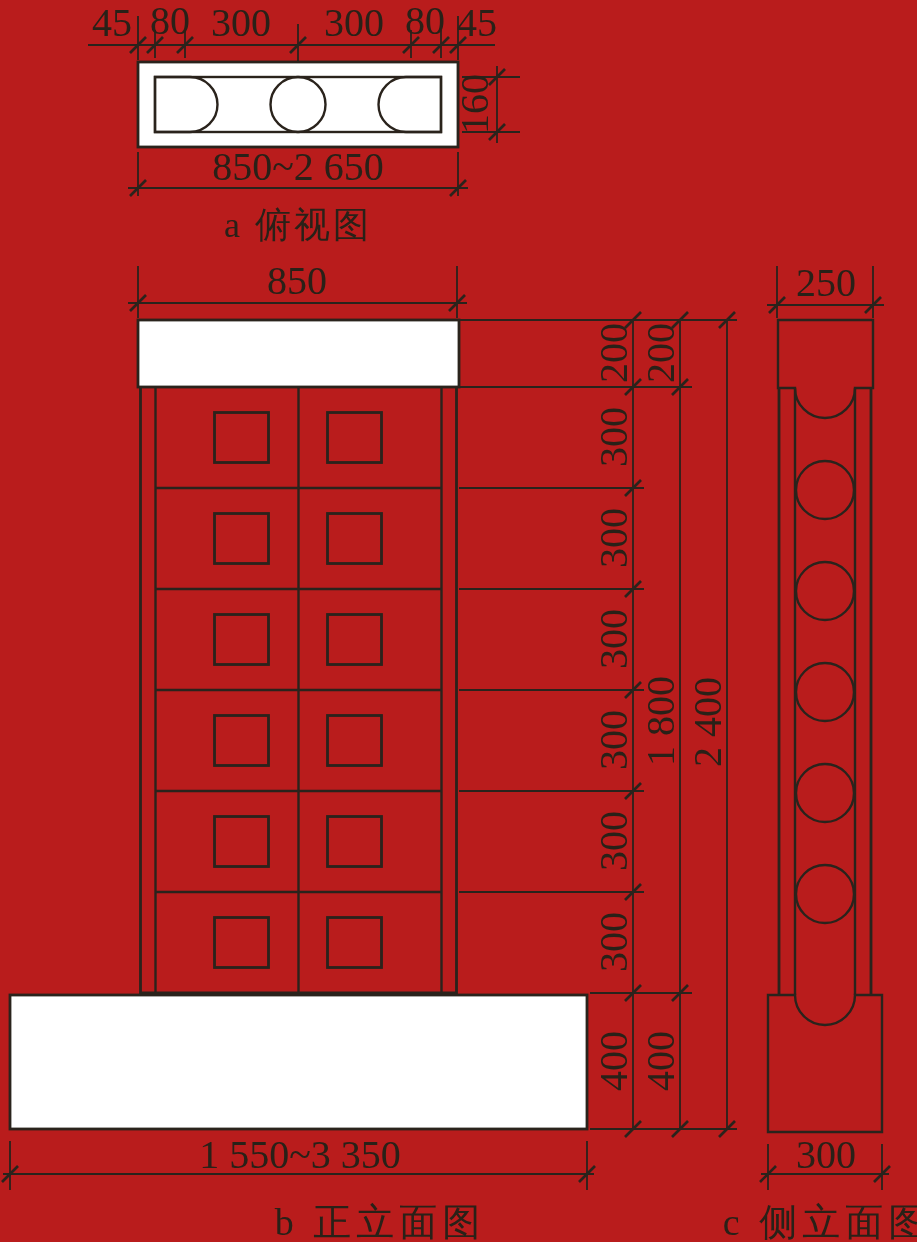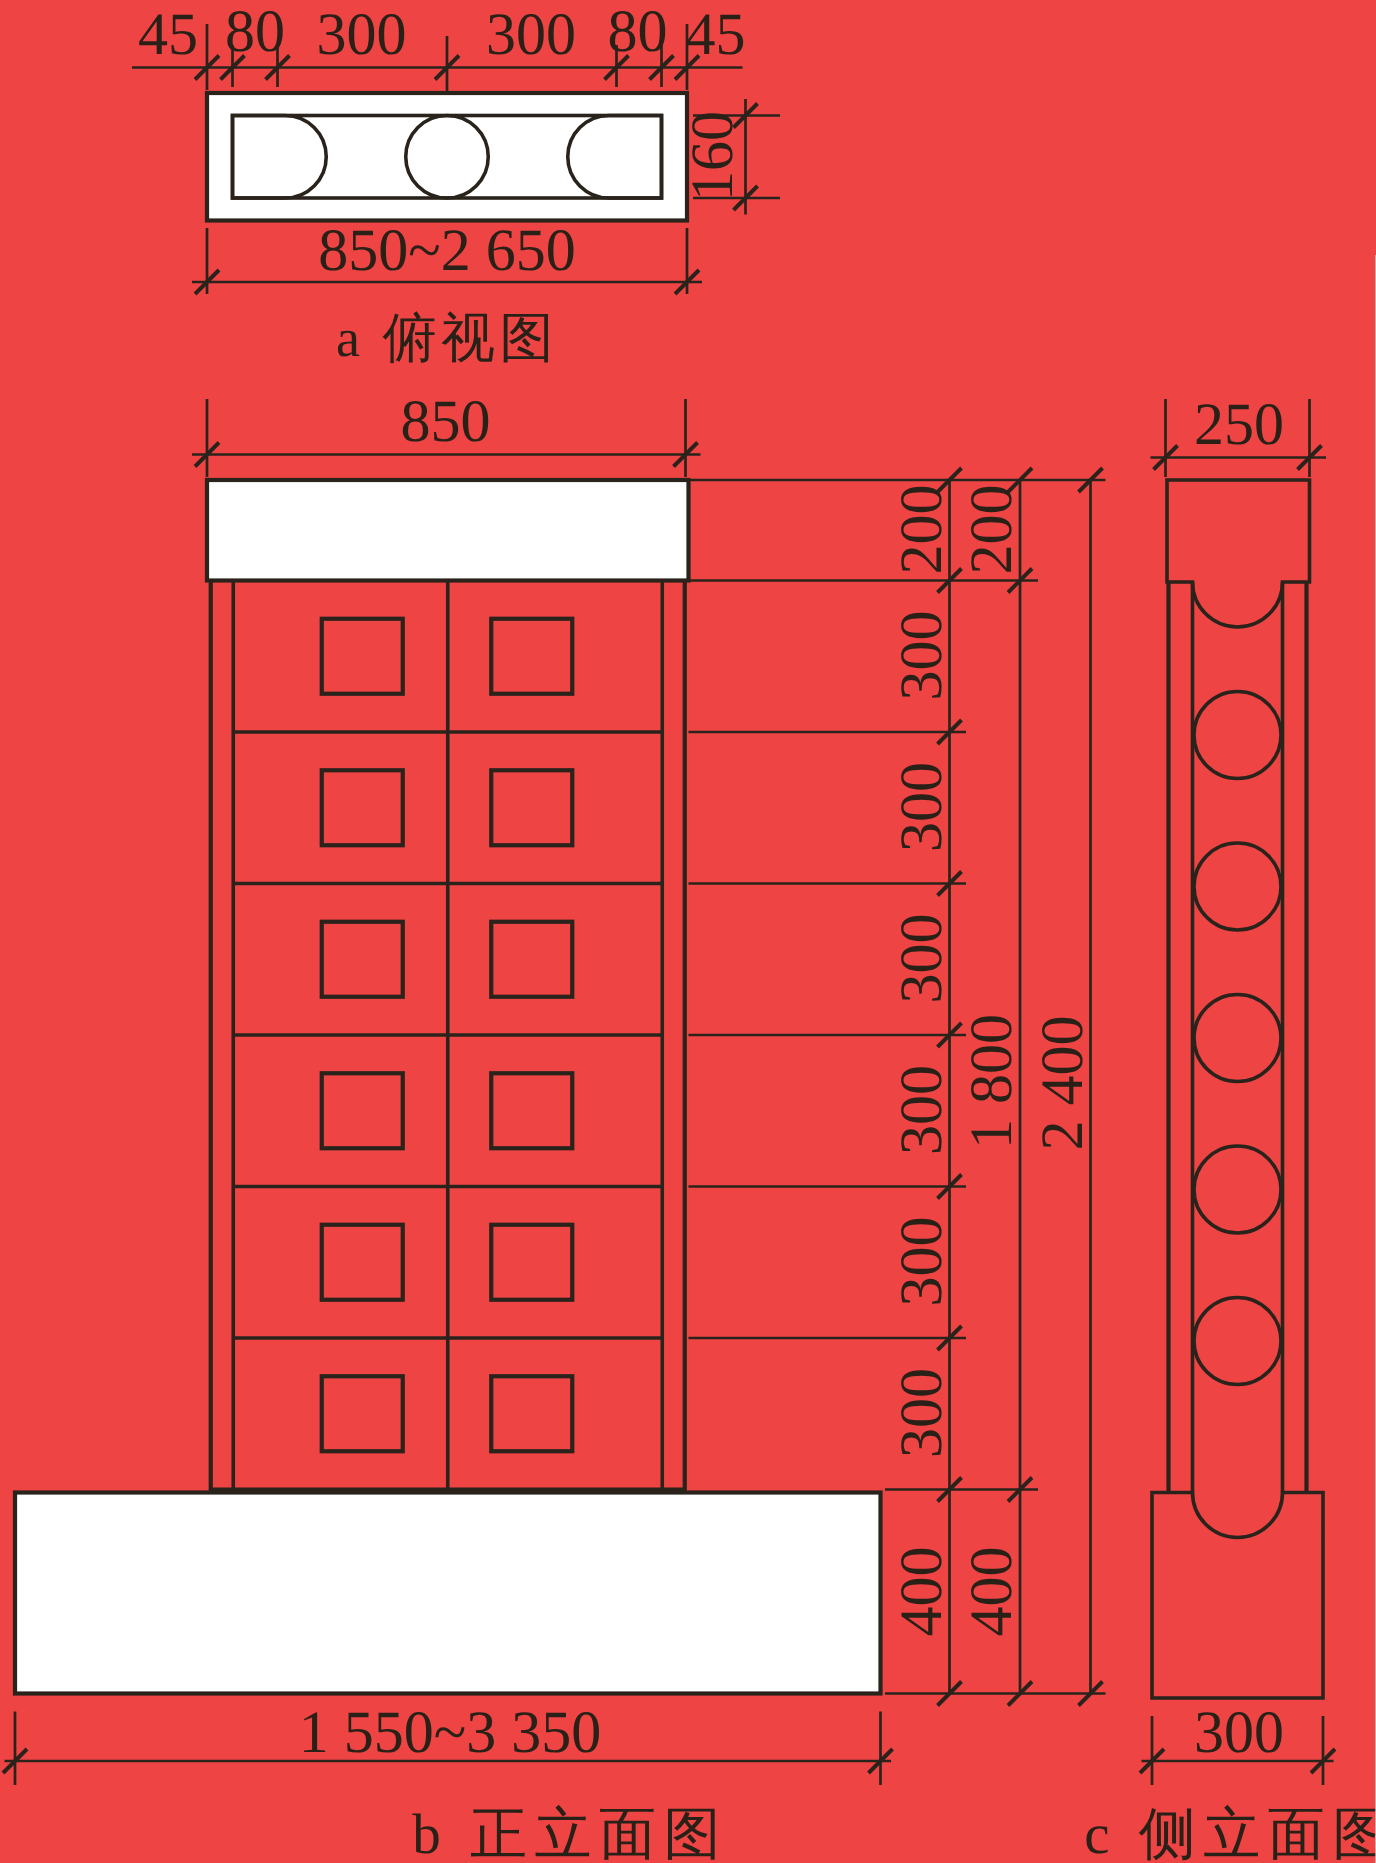--- a/index.html
+++ b/index.html
@@ -1,16 +1,16 @@
 <!DOCTYPE html>
 <html><head>
 <meta charset="utf-8">
 <style>
   html,body{margin:0;padding:0;background:#ffffff;}
-  .stage{position:relative;width:917px;height:1242px;background:#ef4444;overflow:hidden;}
+  .stage{position:relative;width:917px;height:1242px;background:#b91c1c;overflow:hidden;}
   svg{display:block;}
   .ln{stroke:#2a231c;stroke-width:2.8;fill:none;}
   .ln2{stroke:#2a231c;stroke-width:2.4;fill:none;}
   .dimln{stroke:#2a231c;stroke-width:1.8;fill:none;}
   .tickln{stroke:#2a231c;stroke-width:2.6;fill:none;}
   .whitefill{fill:#ffffff;}
   text{fill:#292118;}
   .dim-num{font-family:"Liberation Serif", serif;font-size:40px;}
   .dim-num-v{font-family:"Liberation Serif", serif;font-size:40px;}
   .caption{font-family:"Liberation Serif", serif;font-size:38px;letter-spacing:5px;}

